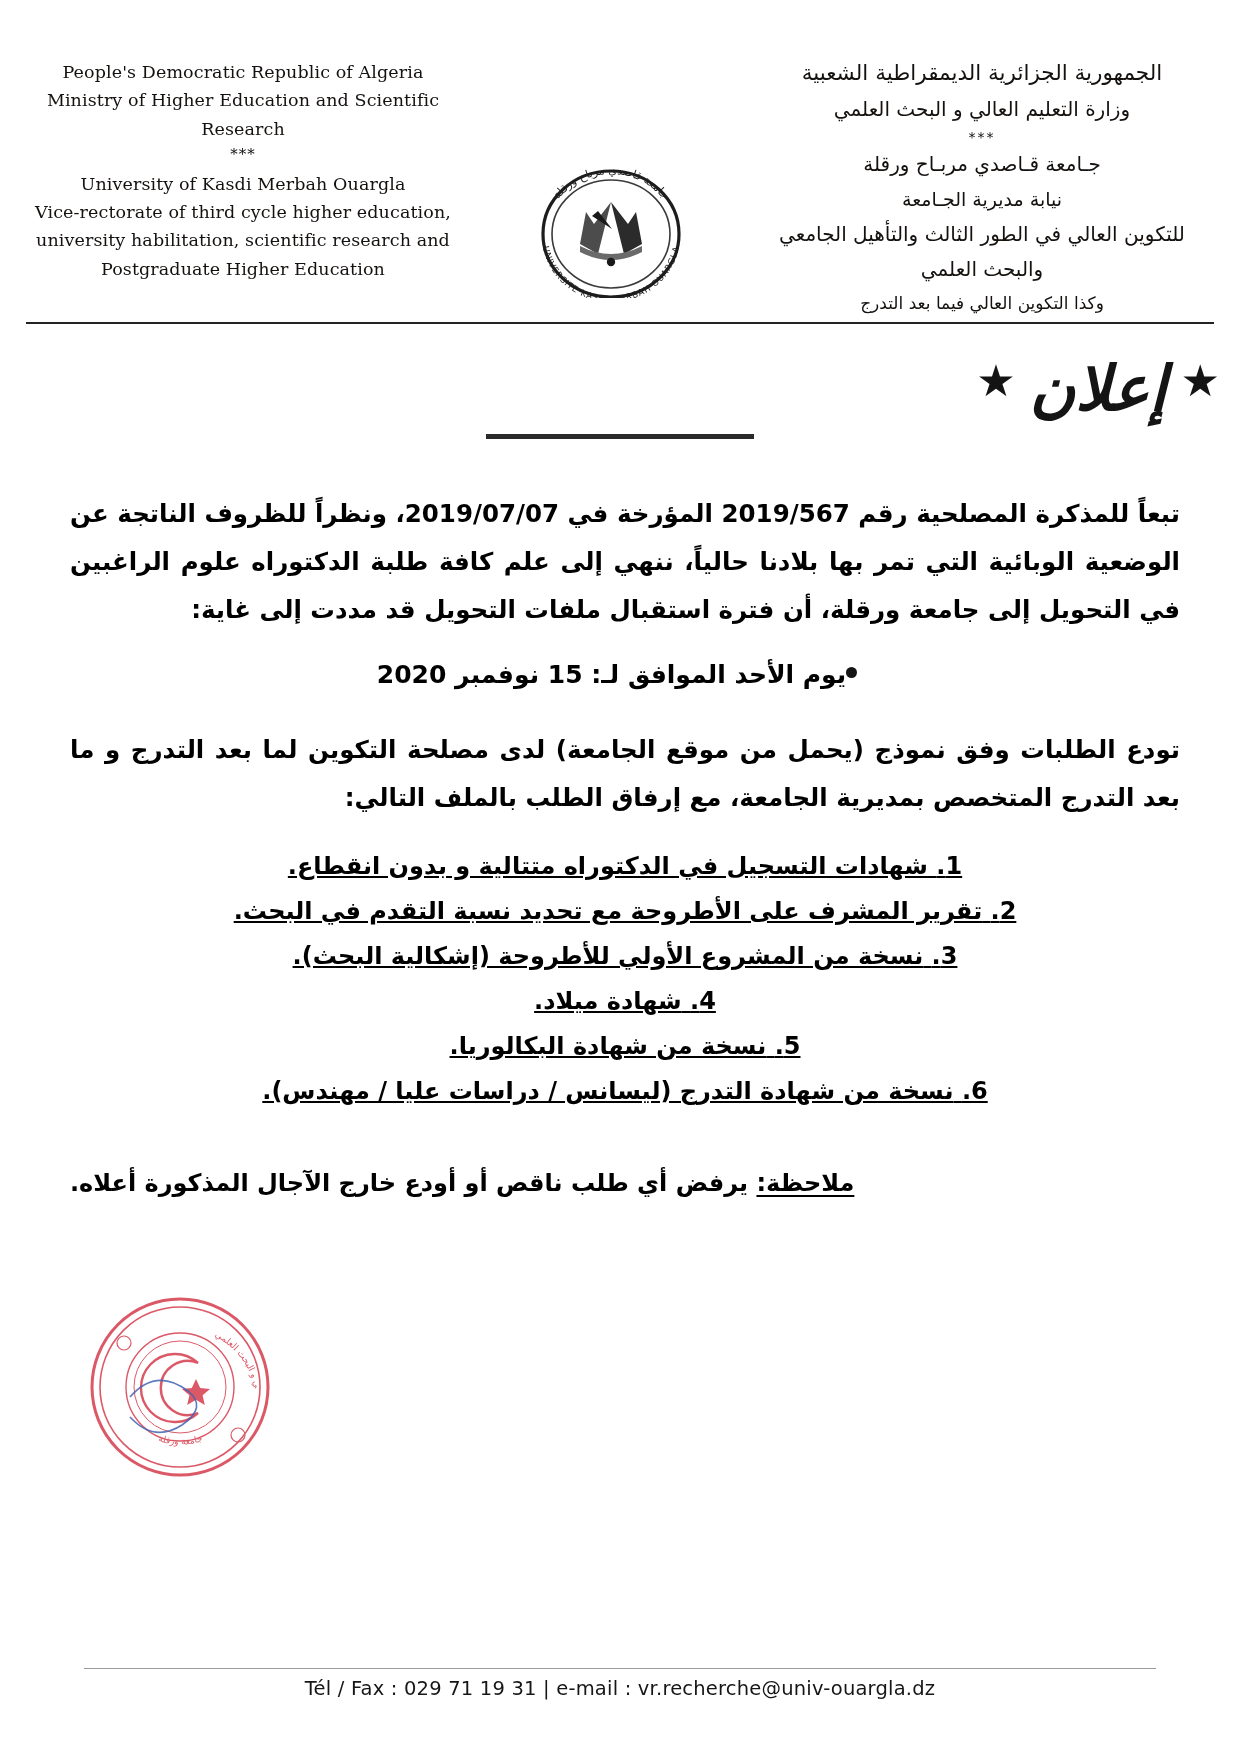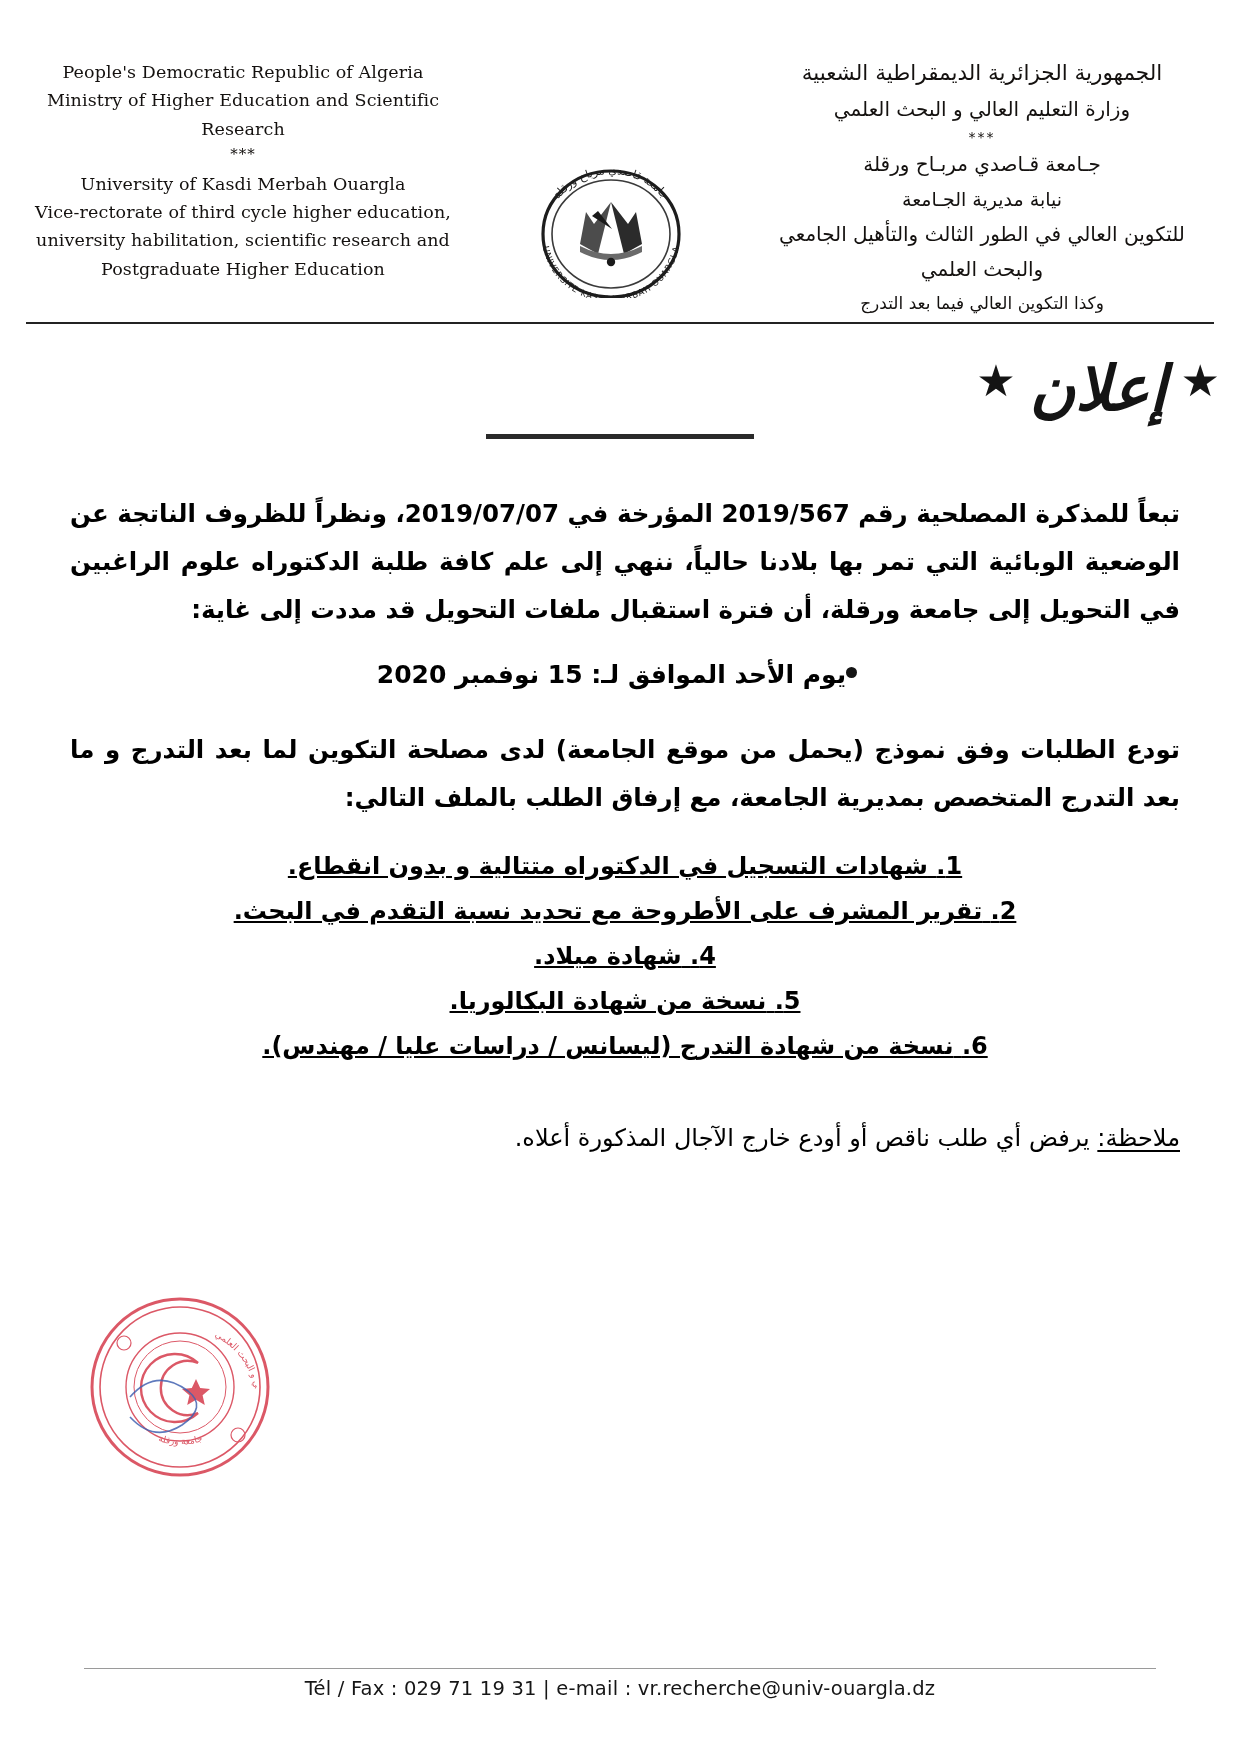--- a/index.html
+++ b/index.html
@@ -166,23 +166,23 @@
     text-align: center;
     font-size: 24px;
     line-height: 1.88;
     text-decoration: underline;
   }
   .reqs li { direction: rtl; }
   .reqs li .num { }
 
   .note {
     margin-top: 46px;
-    text-align: right;
+    text-align: left;
     font-size: 24px;
-    font-weight: 400;
+    font-weight: 700;
   }
   .note .lbl {
     text-decoration: underline;
     text-underline-offset: 4px;
   }
 
   
   .stamp {
     position: absolute;
     left: 78px;
@@ -279,20 +279,21 @@
 
     <div class="deadline">
       <span class="bullet"></span><span>يوم الأحد الموافق لـ: 15 نوفمبر 2020</span>
     </div>
 
     <div class="para2">تودع الطلبات وفق نموذج (يحمل من موقع الجامعة) لدى مصلحة التكوين لما بعد التدرج و ما بعد التدرج المتخصص بمديرية الجامعة، مع إرفاق الطلب بالملف التالي:</div>
 
     <ol class="reqs">
       <li><span class="num">1.</span> <span>شهادات التسجيل في الدكتوراه متتالية و بدون انقطاع.</span></li>
       <li><span class="num">2.</span> <span>تقرير المشرف على الأطروحة مع تحديد نسبة التقدم في البحث.</span></li>
+      <li><span class="num">3.</span> <span>نسخة من المشروع الأولي للأطروحة (إشكالية البحث).</span></li>
       <li><span class="num">4.</span> <span>شهادة ميلاد.</span></li>
       <li><span class="num">5.</span> <span>نسخة من شهادة البكالوريا.</span></li>
       <li><span class="num">6.</span> <span>نسخة من شهادة التدرج (ليسانس / دراسات عليا / مهندس).</span></li>
     </ol>
 
     <div class="note">
       <span class="lbl">ملاحظة:</span><span> يرفض أي طلب ناقص أو أودع خارج الآجال المذكورة أعلاه.</span>
     </div>
   </div>
 

